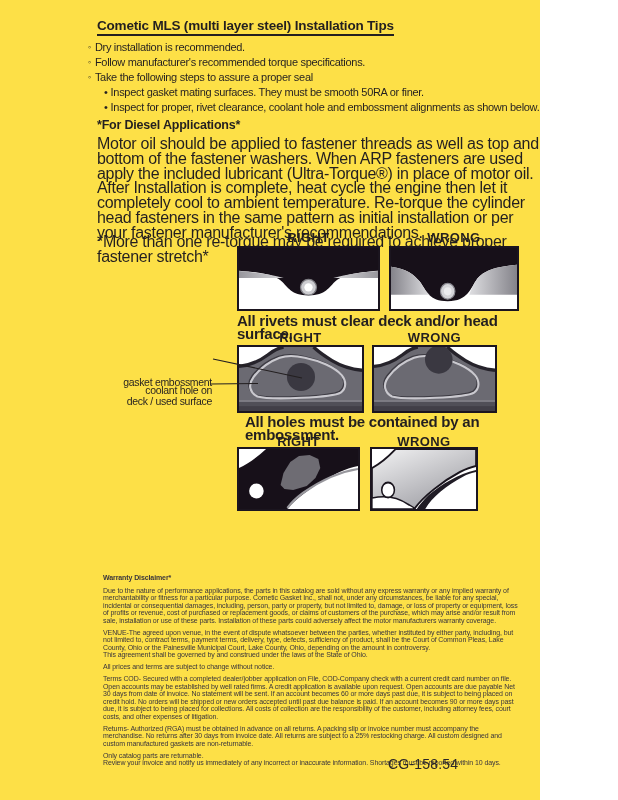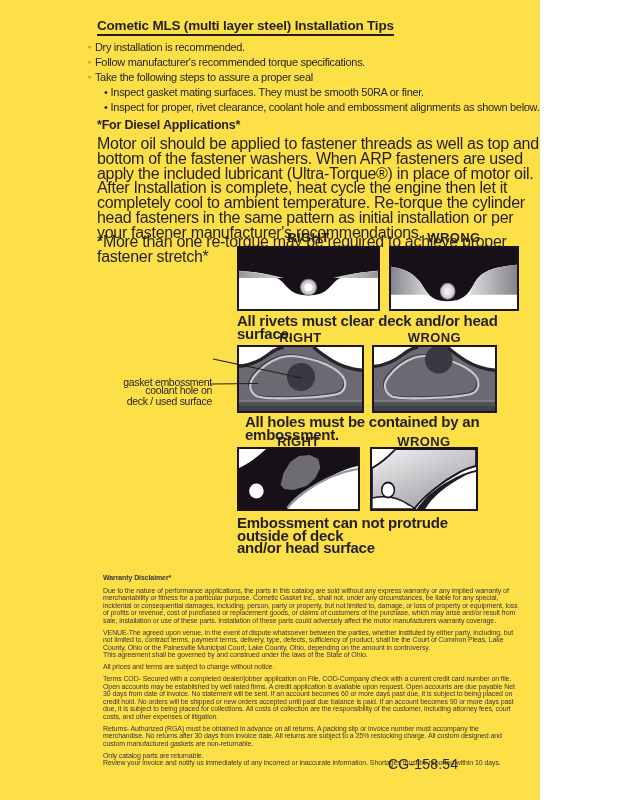--- a/index.html
+++ b/index.html
@@ -159,24 +159,20 @@
             <stop offset="1" stop-color="#9e9ea4"></stop>
           </linearGradient>
       </defs>
       <rect width="123" height="60" fill="#ffffff"></rect>
       <path d="M28,0 C19,8 9,15 0,19 L0,60 L50,60 C61,47 84,32 104,23 C111,20 117,18 123,17 V0 Z" fill="url(#gSil)" stroke="#19141d" stroke-width="2"></path>
       <path d="M0,49 C16,46 30,48 42,55 C46,57 49,58 51,60 L0,60 Z" fill="#ffffff" stroke="#19141d" stroke-width="1.5"></path>
       <path d="M123,21 C102,25 83,35 67,46 C61,51 56,56 53,60 L63,60 C71,48 89,36 107,28 C113,25 118,24 123,23 Z" fill="#201c25"></path>
       <circle cx="19" cy="41" r="7.5" fill="#ffffff" stroke="#19141d" stroke-width="1.8"></circle>
     </svg>
   </div>
-  <div class="abs cap" style="left:237px; top:517px; width:260px;">
-    <div>Embossment can not protrude outside of deck</div>
-    <div>and/or head surface</div>
-  </div>
 
   <div class="abs legal" style="left:103px; top:574px; width:416px;">
     <div class="lg-h">Warranty Disclaimer*</div>
     <p>Due to the nature of performance applications, the parts in this catalog are sold without any express warranty or any implied warranty of merchantability or fitness for a particular purpose.  Cometic Gasket Inc., shall not, under any circumstances, be liable for any special, incidental or consequential damages, including, person, party or property, but not limited to, damage, or loss of property or equipment, loss of profits or revenue, cost of purchased or replacement goods, or claims of customers of the purchase, which may arise and/or result from sale, installation or use of these parts.  Installation of these parts could adversely affect the motor manufacturers warranty coverage.</p>
     <p class="tight">VENUE-The agreed upon venue, in the event of dispute whatsoever between the parties, whether instituted by either party, including, but not limited to, contract terms, payment terms, delivery, type, defects, sufficiency of product, shall be the Court of Common Pleas, Lake County, Ohio or the Painesville Municipal Court, Lake County, Ohio, depending on the amount in controversy.</p>
     <p>This agreement shall be governed by and construed under the laws of the State of Ohio.</p>
     <p>All prices and terms are subject to change without notice.</p>
     <p>Terms COD- Secured with a completed dealer/jobber application on File, COD-Company check with a current credit card number on file.  Open accounts may be established by well rated firms.  A credit application is available upon request.  Open accounts are due payable Net 30 days from date of invoice.  No statement will be sent.  If an account becomes 60 or more days past due, it is subject to being placed on credit hold.  No orders will be shipped or new orders accepted until past due balance is paid.  If an account becomes 90 or more days past due, it is subject to being placed for collections.  All costs of collection are the responsibility of the customer, including attorney fees, court costs, and other expenses of litigation.</p>
     <p>Returns- Authorized (RGA) must be obtained in advance on all returns.  A packing slip or invoice number must accompany the merchandise.  No returns after 30 days from invoice date.  All returns are subject to a 25% restocking charge.  All custom designed and custom manufactured gaskets are non-returnable.</p>
     <p class="tight">Only catalog parts are returnable.</p>

